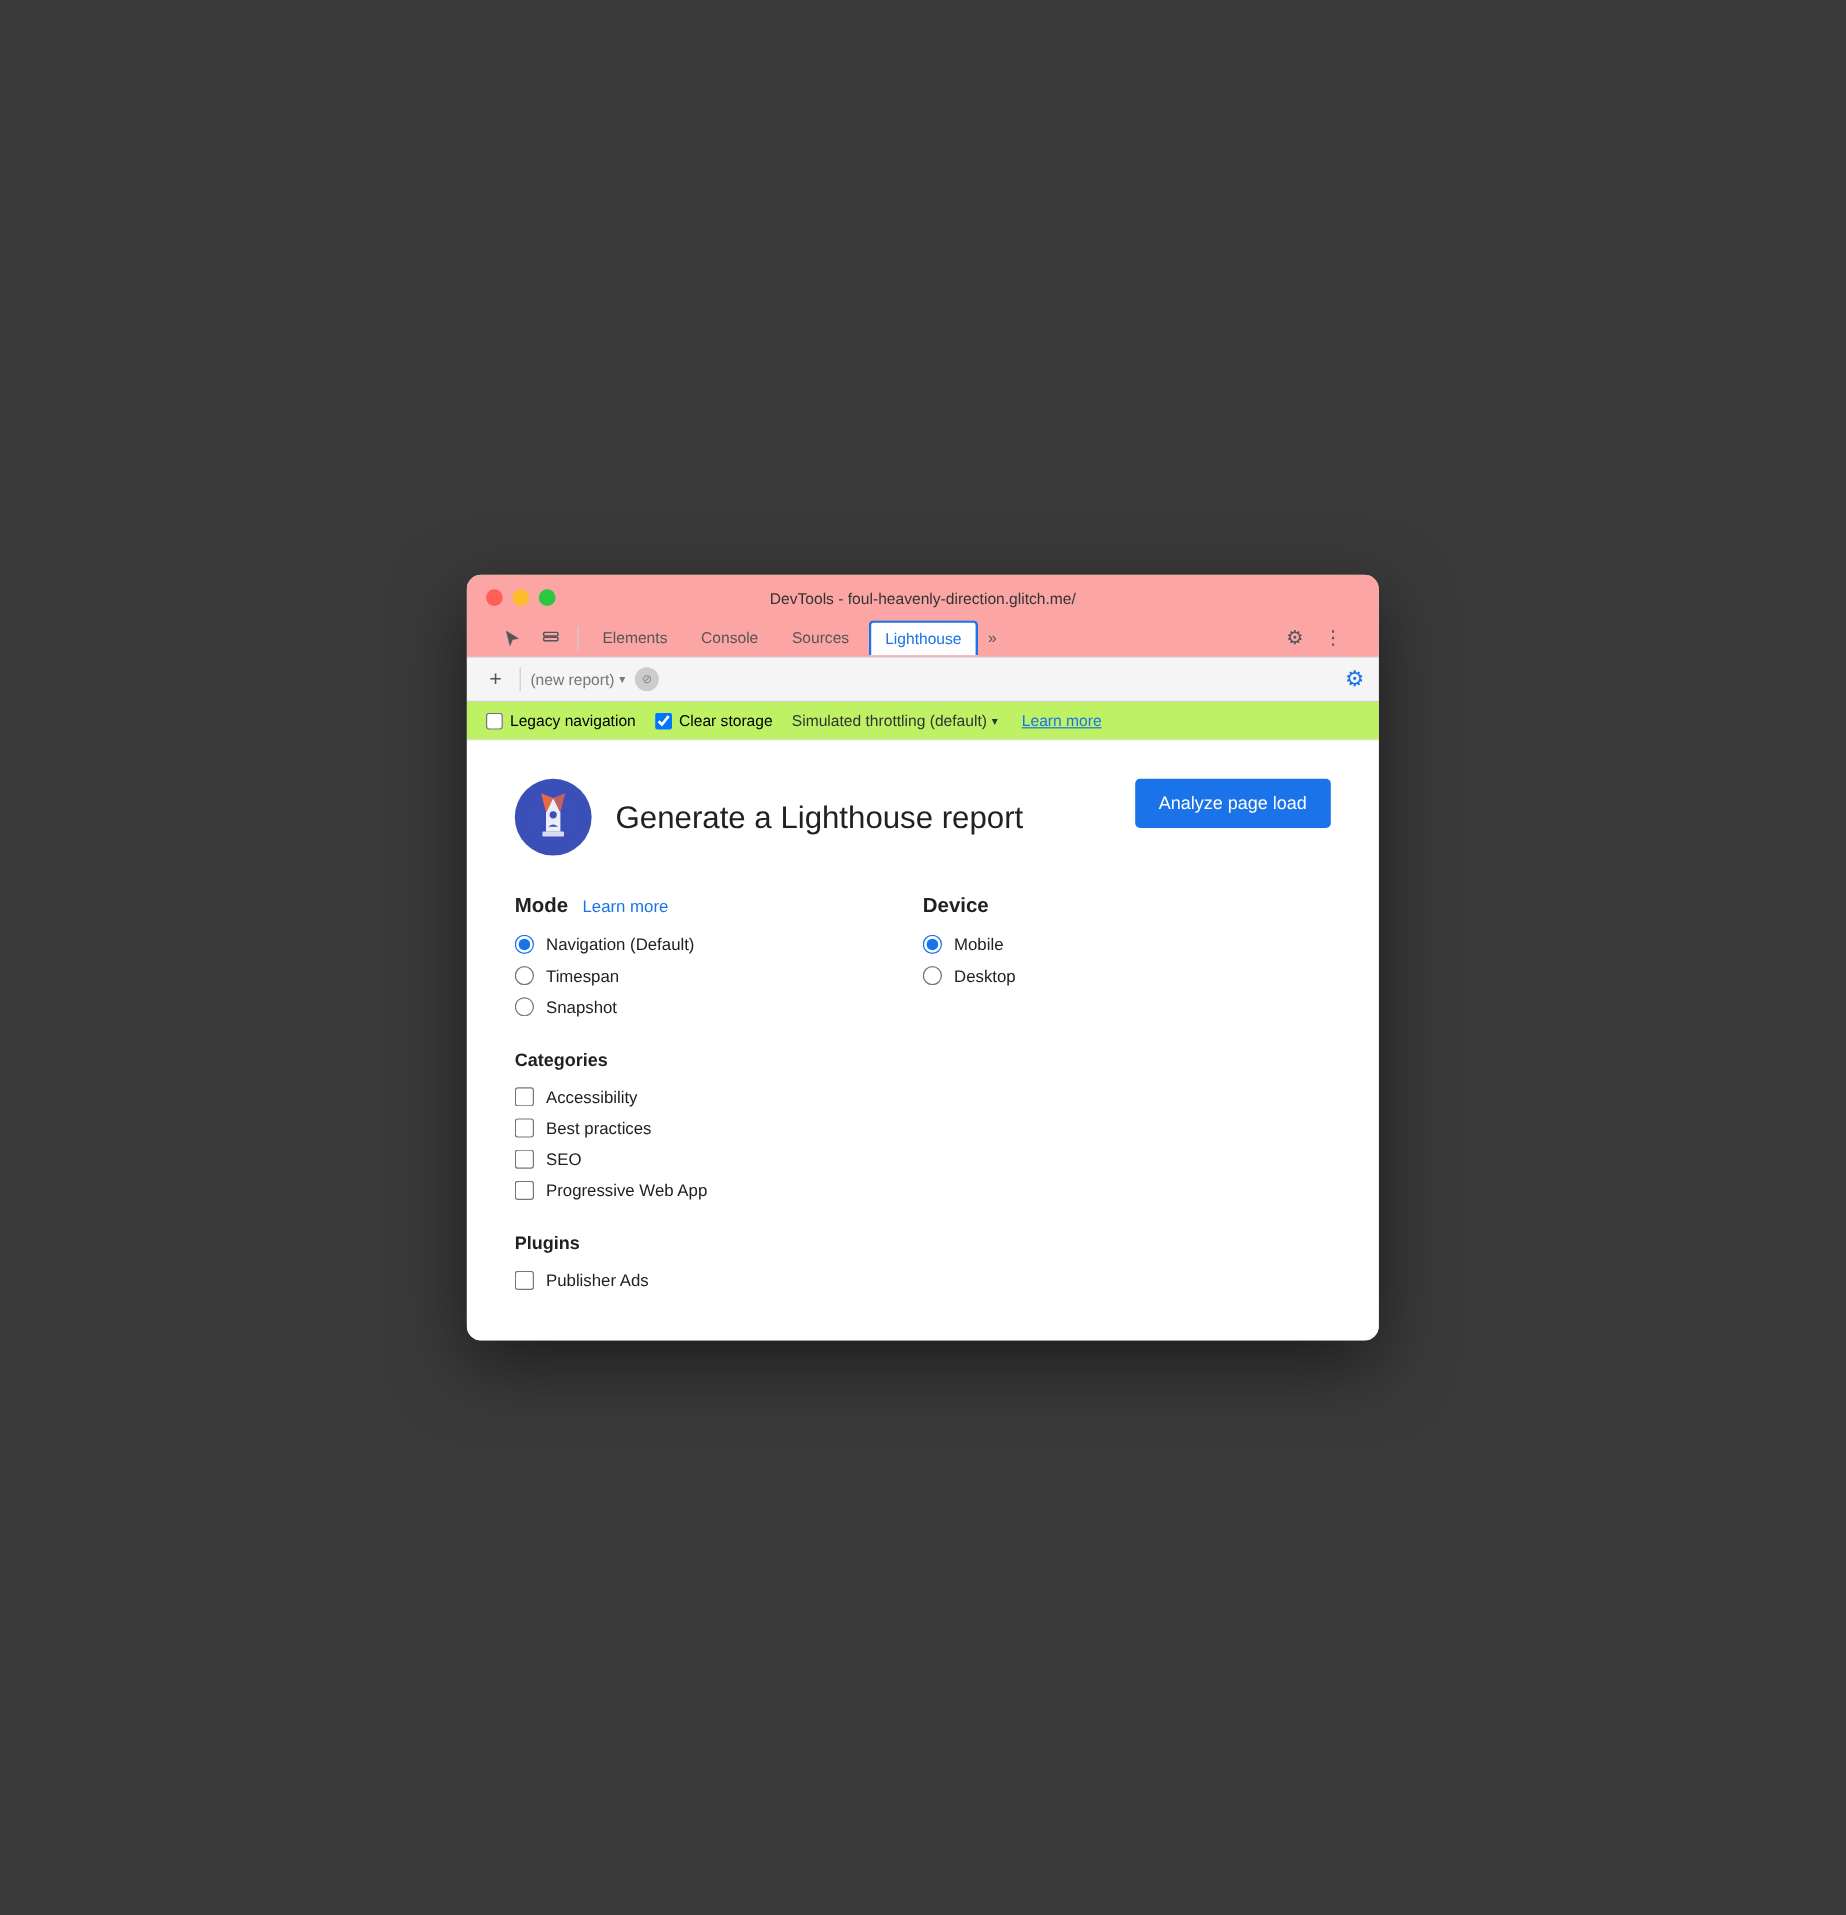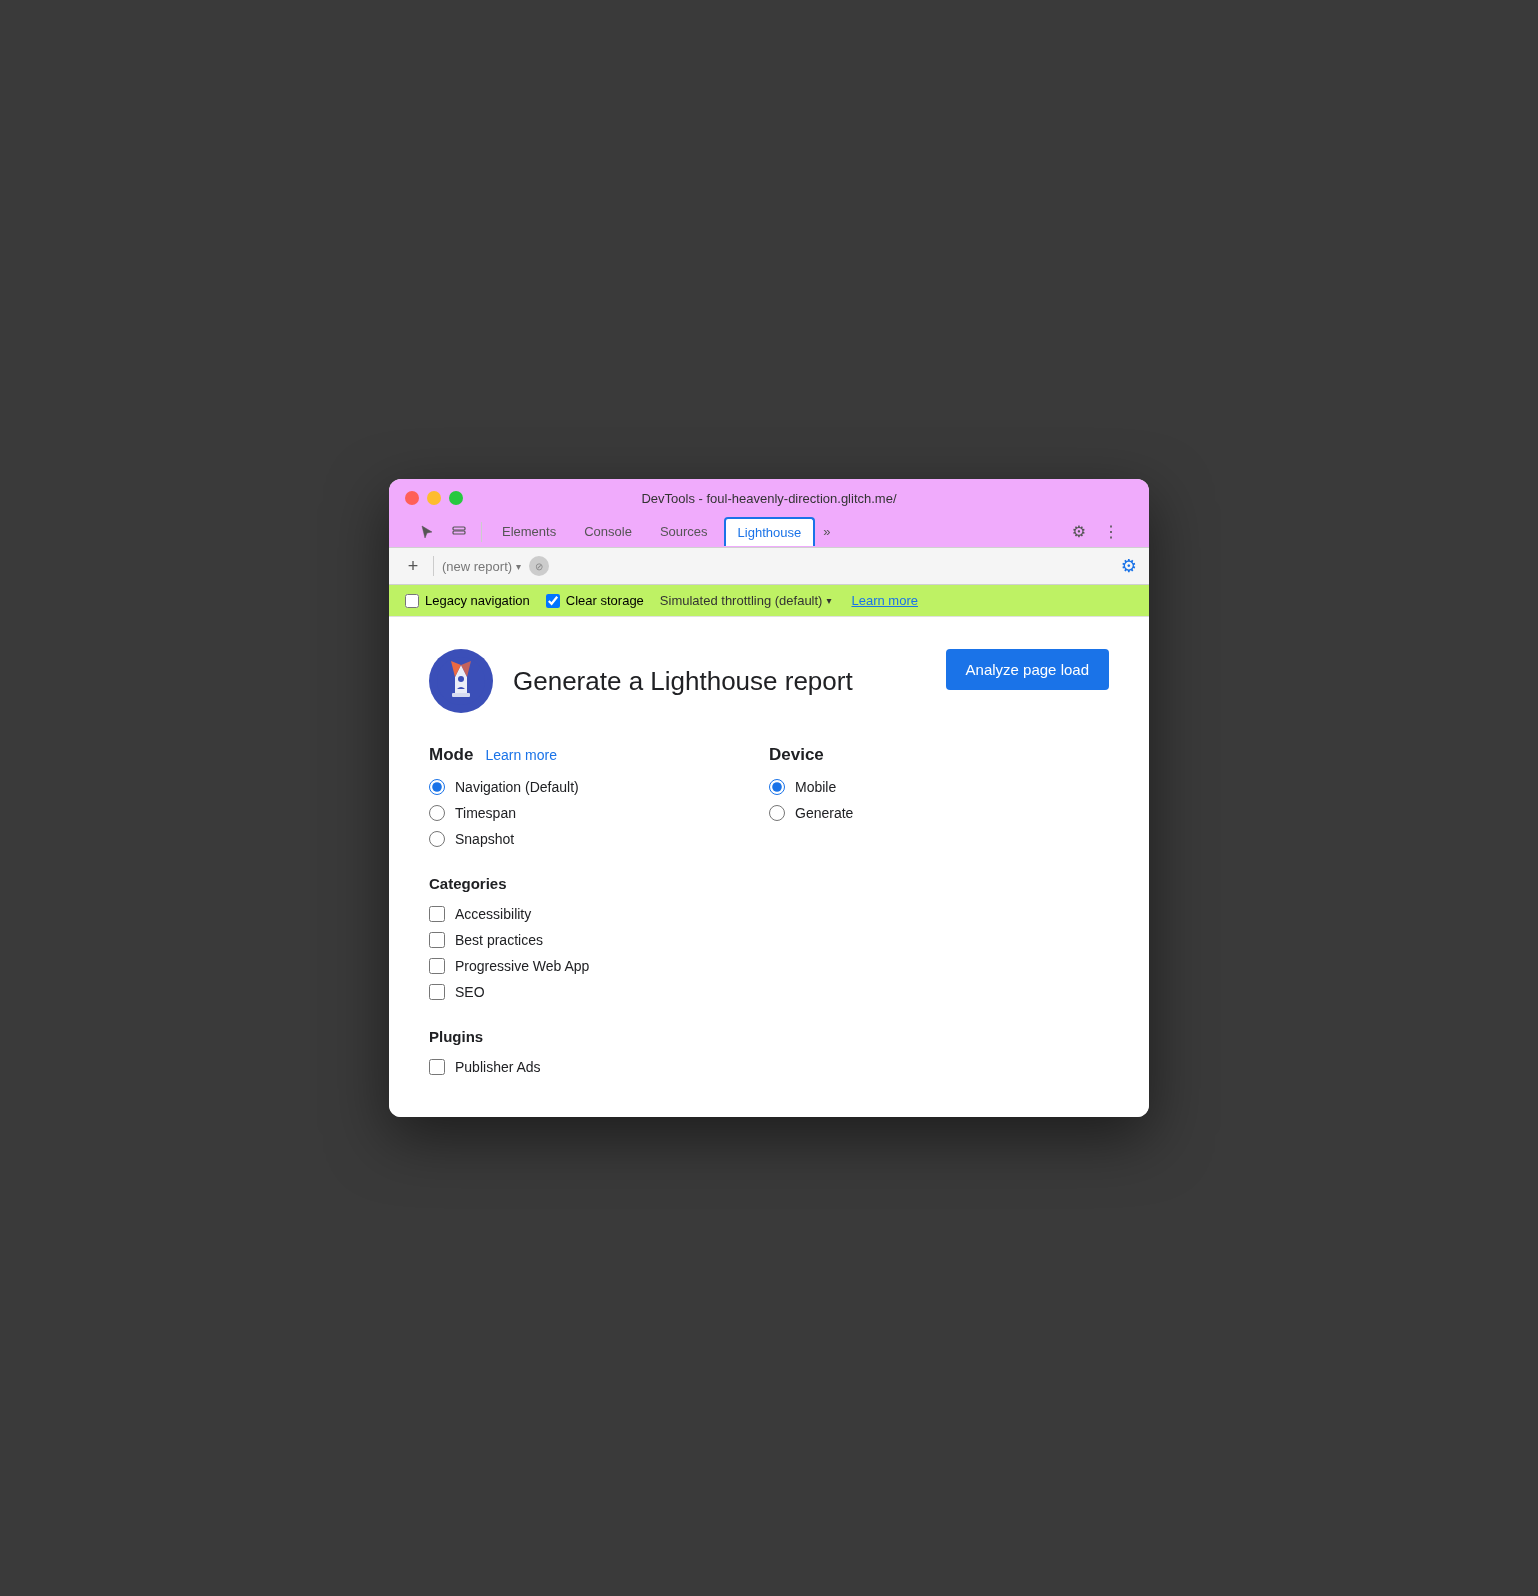--- a/index.html
+++ b/index.html
@@ -15,21 +15,21 @@
     .window {
       width: 760px;
       background: #f0f0f0;
       border-radius: 12px;
       box-shadow: 0 20px 60px rgba(0,0,0,0.5);
       overflow: hidden;
     }
 
     
     .title-bar {
-      background: #f0abfc;
+      background: #fca5a5;
       padding: 12px 16px 0;
       border-bottom: 1px solid #d0d0d0;
     }
 
     .traffic-lights {
       display: flex;
       gap: 8px;
       margin-bottom: 10px;
     }
 
@@ -483,45 +483,45 @@
         <div class="section-header">
           <span class="section-title">Device</span>
         </div>
         <div class="radio-group">
           <label class="radio-label">
             <input type="radio" name="device" checked="" style="">
             <span>Mobile</span>
           </label>
           <label class="radio-label">
             <input type="radio" name="device" style="">
-            <span>Generate</span>
+            <span>Desktop</span>
           </label>
         </div>
       </div>
 
     </div>
 
     <div class="categories-section">
       <div class="categories-title">Categories</div>
       <div class="checkbox-group">
         <label class="category-label">
           <input type="checkbox" style="">
           <span>Accessibility</span>
         </label>
         <label class="category-label">
           <input type="checkbox" style="">
           <span>Best practices</span>
         </label>
         <label class="category-label">
           <input type="checkbox" style="">
-          <span>Progressive Web App</span>
+          <span>SEO</span>
         </label>
         <label class="category-label">
           <input type="checkbox" style="">
-          <span>SEO</span>
+          <span>Progressive Web App</span>
         </label>
       </div>
     </div>
 
     <div class="plugins-section">
       <div class="plugins-title">Plugins</div>
       <div class="checkbox-group">
         <label class="category-label">
           <input type="checkbox" style="">
           <span>Publisher Ads</span>

